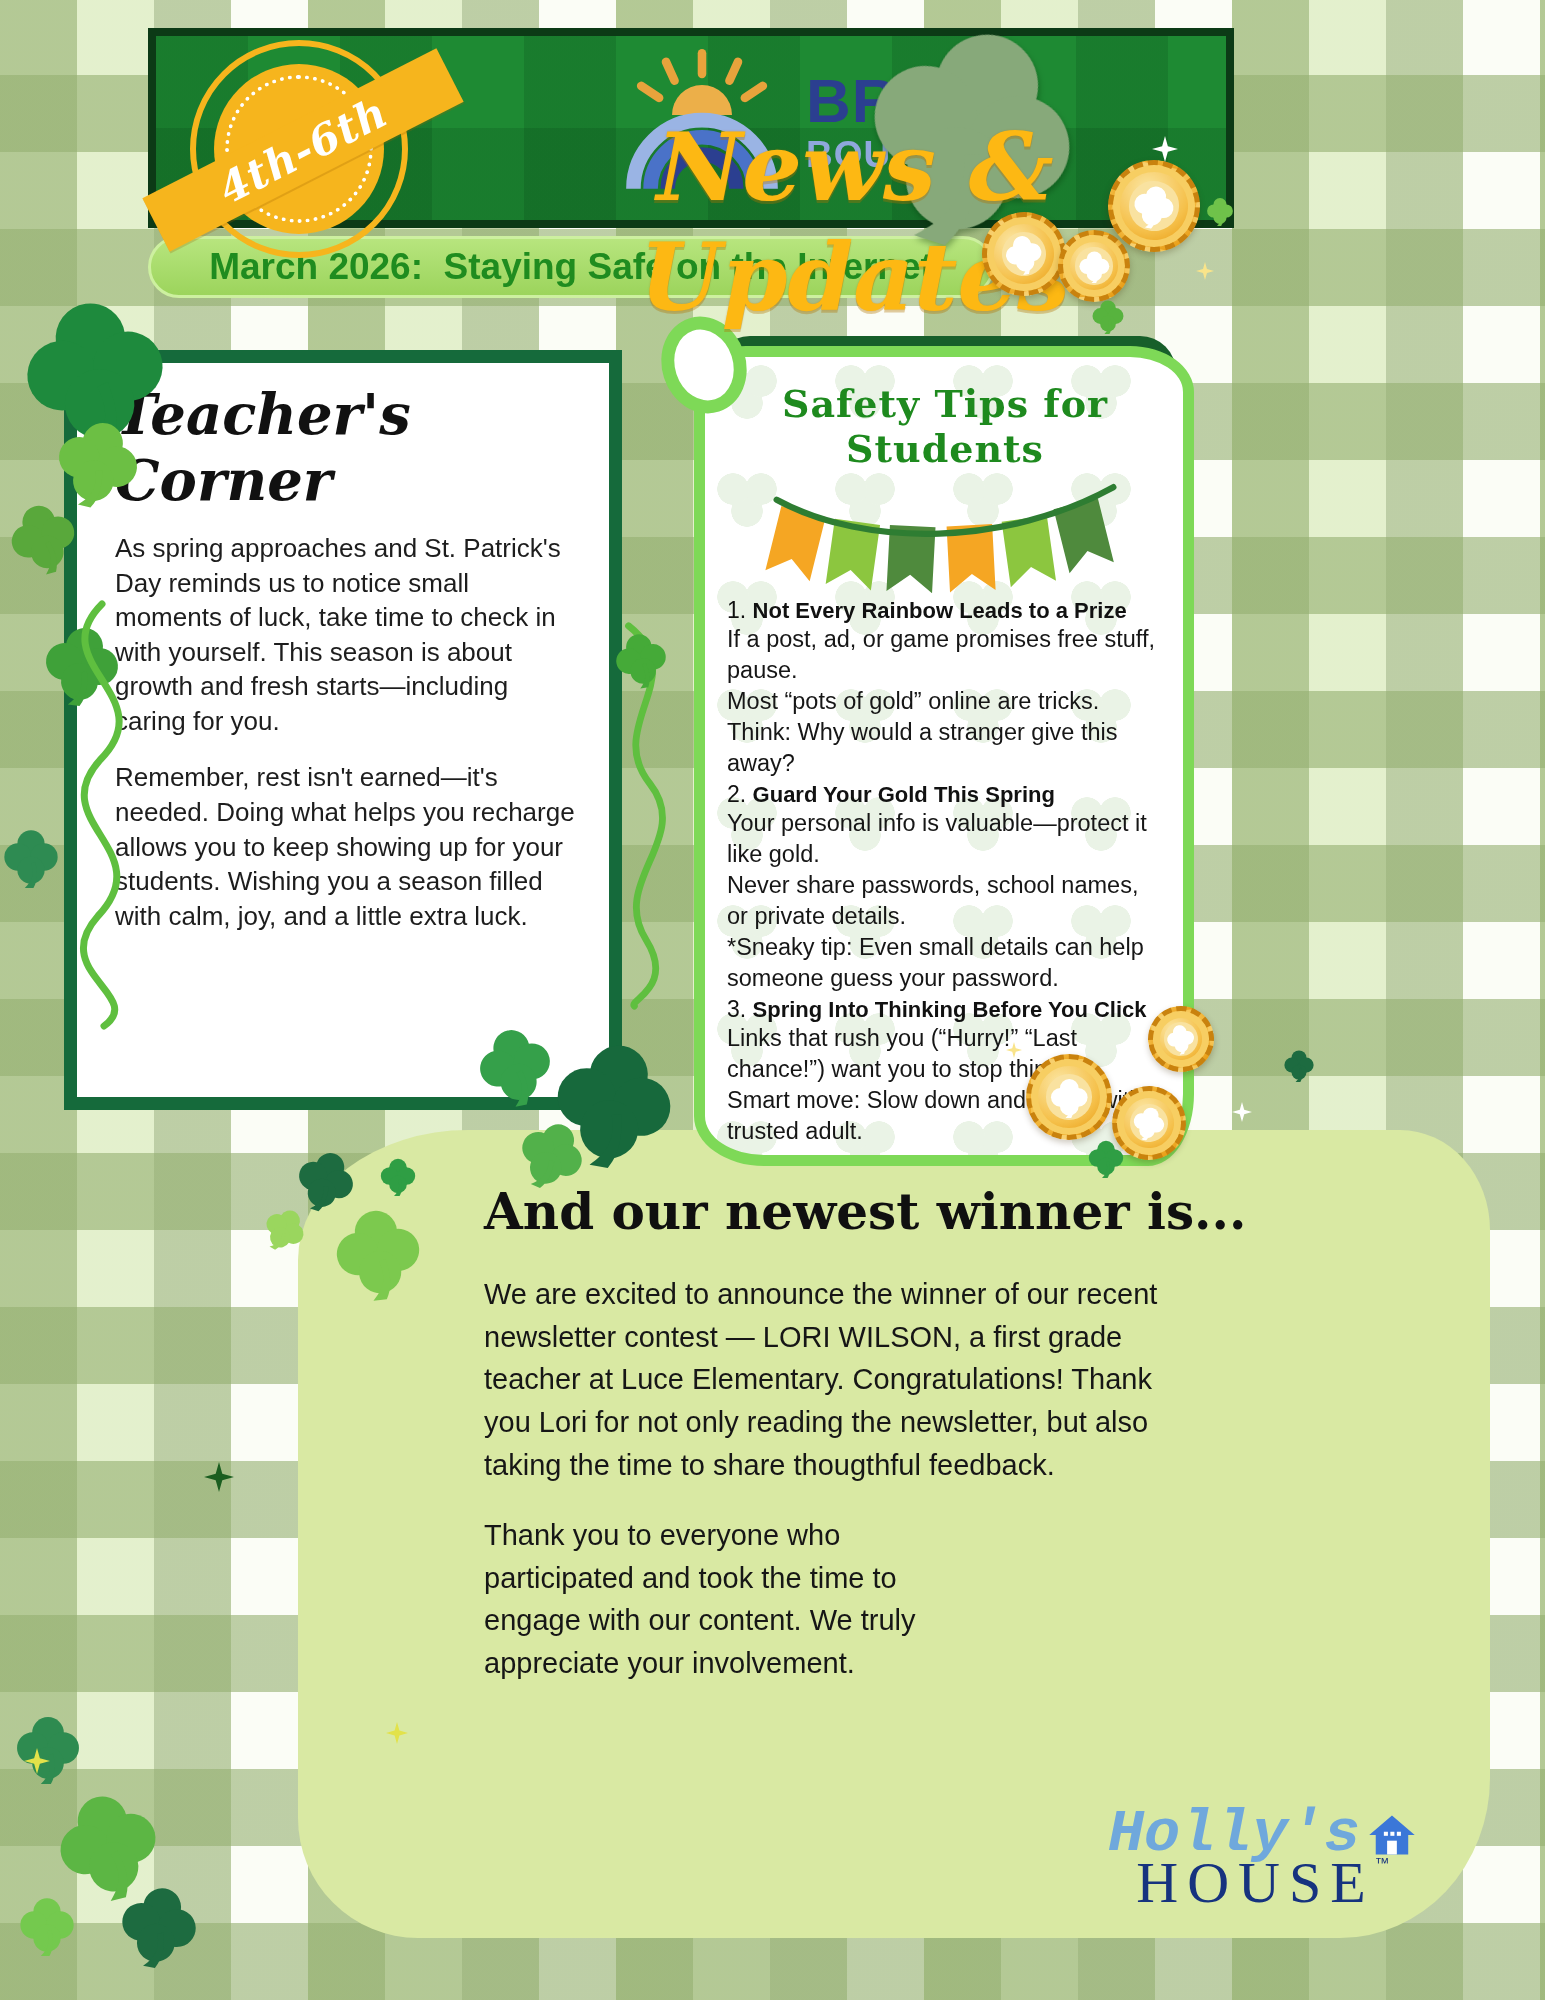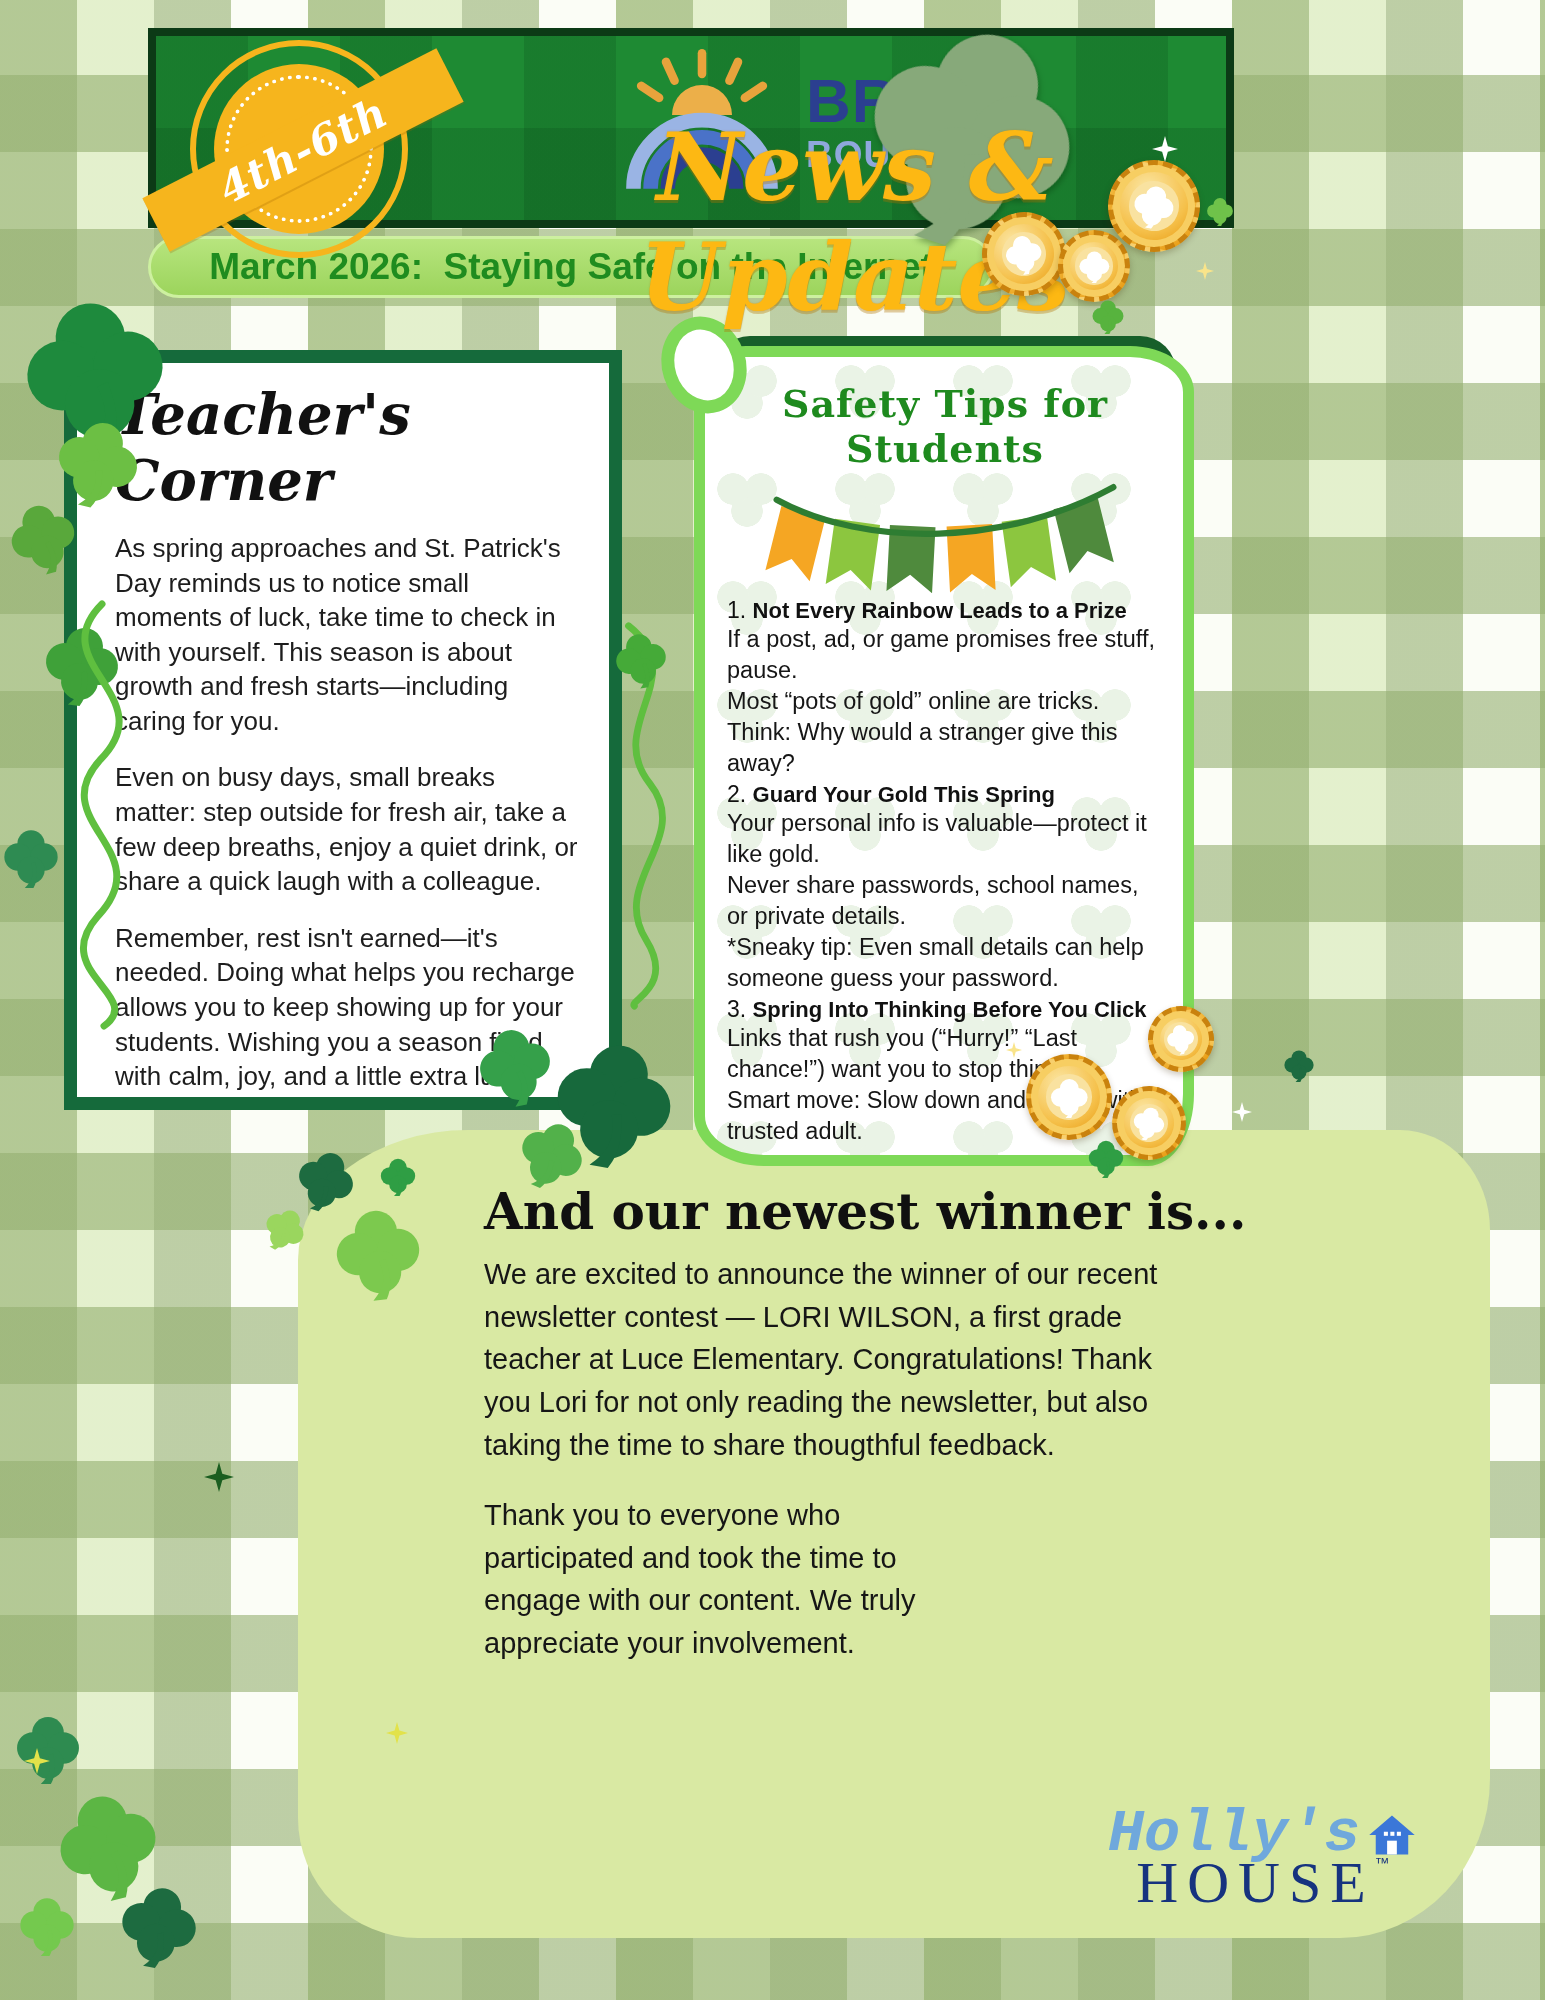--- a/index.html
+++ b/index.html
@@ -135,21 +135,21 @@
   .rem-b{ font-weight:bold; }
 
   
   .winner-card{
     left:298px; top:1130px; width:1192px; height:808px; z-index:2;
     background:var(--winner-bg-green,#D9E9A3);
     border-radius:170px 90px 150px 120px / 130px 100px 160px 120px;
     padding:52px 60px 40px 186px;
   }
   .winner-title{ font-family:var(--serif); font-weight:bold; font-size:50px; color:#101010; }
-  .winner-para1{ width:690px; font-size:29px; line-height:1.47; color:#161616; margin-top:12px; }
+  .winner-para1{ width:690px; font-size:29px; line-height:1.47; color:#161616; margin-top:32px; }
   .winner-para2{ width:480px; font-size:29px; line-height:1.47; color:#161616; margin-top:28px; }
   .hollys{ position:absolute; right:72px; bottom:26px; width:310px; text-align:center; }
   .hollys-script-row{ display:flex; align-items:flex-end; justify-content:center; gap:6px; }
   .hollys-script{
     font-family:Liberation Mono, monospace; font-style:italic; font-weight:bold;
     font-size:60px; color:var(--hollys-script-blue,#6FA8DC); line-height:1;
   }
   .hollys-house-icon{ width:58px; height:50px; margin-bottom:4px; }
   .hollys-caps-row{ margin-top:-10px; white-space:nowrap; }
   .hollys-caps{
@@ -235,21 +235,20 @@
   <svg class="clover" style="left:1090px;top:298px;width:36px;height:36px;color:#57B33E;z-index:7" viewBox="0 0 100 100">
       <use href="#cloverShape"></use>
     </svg>
   <svg class="clover" style="left:1205px;top:196px;width:30px;height:30px;color:#6FC24A;z-index:7" viewBox="0 0 100 100">
       <use href="#cloverShape"></use>
     </svg>
 
   <div class="abs teacher-box">
     <div class="tc-title">Teacher's Corner</div>
     <p class="tc-para">As spring approaches and St. Patrick's Day reminds us to notice small moments of luck, take time to check in with yourself. This season is about growth and fresh starts—including caring for you.</p>
-    <p class="tc-para">Even on busy days, small breaks matter: step outside for fresh air, take a few deep breaths, enjoy a quiet drink, or share a quick laugh with a colleague.</p>
     <p class="tc-para">Remember, rest isn't earned—it's needed. Doing what helps you recharge allows you to keep showing up for your students. Wishing you a season filled with calm, joy, and a little extra luck.</p>
   </div>
 
   <svg class="clover" style="left:16px;top:292px;width:158px;height:158px;color:#1E8A3D;transform:rotate(-8deg);z-index:4" viewBox="0 0 100 100">
       <use href="#cloverShape"></use>
     </svg>
   <svg class="clover" style="left:52px;top:416px;width:92px;height:92px;color:#6CBF44;transform:rotate(14deg);z-index:4" viewBox="0 0 100 100">
       <use href="#cloverShape"></use>
     </svg>
   <svg class="clover" style="left:6px;top:500px;width:74px;height:74px;color:#59A83B;transform:rotate(-16deg);z-index:4" viewBox="0 0 100 100">

